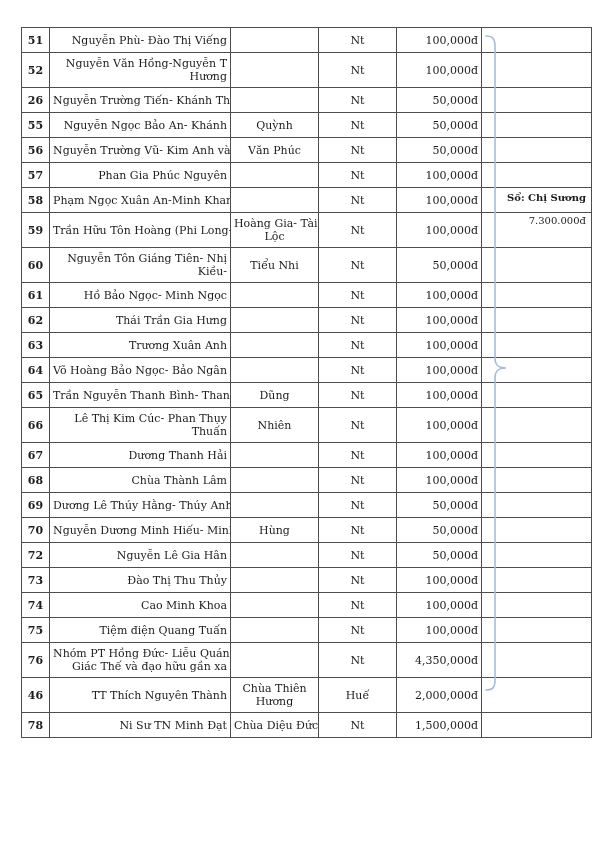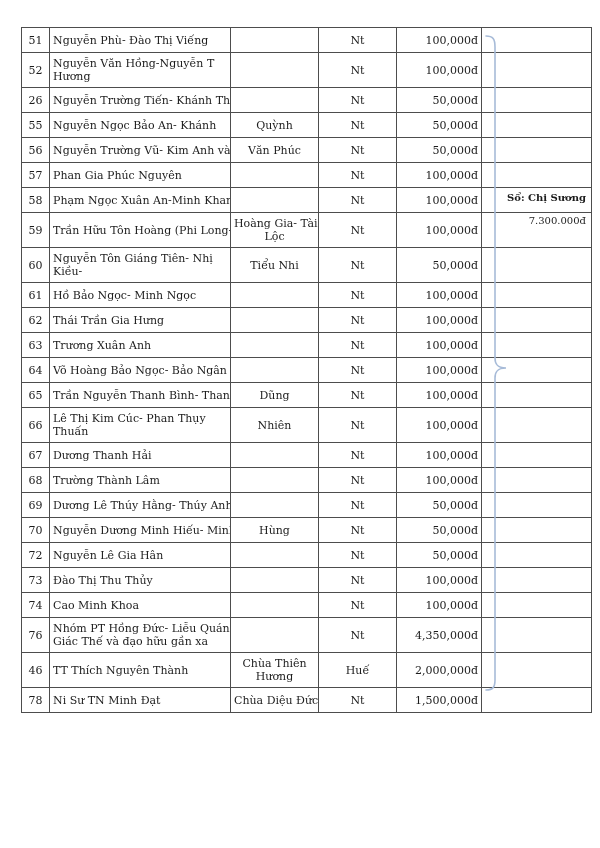--- a/index.html
+++ b/index.html
@@ -34,23 +34,24 @@
   table.ledger col.c-note   { width: 110px; }
   table.ledger td {
     border: 1px solid #4d4d4d;
     vertical-align: middle;
     padding: 4px 3px;
     height: 16px;
     overflow: hidden;
   }
   td.no {
     text-align: center;
+    font-weight: bold;
   }
   td.name {
-    text-align: left;
+    text-align: right;
     padding-left: 7px;
     white-space: pre;
   }
   td.extra {
     text-align: center;
     padding-left: 6px;
     white-space: pre;
     margin-left: 36px;
   }
   td.loc {
@@ -233,21 +234,21 @@
         <tr>
     <td class="no">67</td>
     <td class="name">Dương Thanh Hải</td>
     <td class="extra"></td>
     <td class="loc">Nt</td>
     <td class="amount">100,000đ</td>
     <td class="note"></td>
   </tr>
         <tr>
     <td class="no">68</td>
-    <td class="name">Trường Thành Lâm</td>
+    <td class="name">Chùa Thành Lâm</td>
     <td class="extra"></td>
     <td class="loc">Nt</td>
     <td class="amount">100,000đ</td>
     <td class="note"></td>
   </tr>
         <tr>
     <td class="no">69</td>
     <td class="name">Dương Lê Thúy Hằng- Thúy Anh</td>
     <td class="extra"></td>
     <td class="loc">Nt</td>
@@ -274,20 +275,28 @@
     <td class="no">73</td>
     <td class="name">Đào Thị Thu Thủy</td>
     <td class="extra"></td>
     <td class="loc">Nt</td>
     <td class="amount">100,000đ</td>
     <td class="note"></td>
   </tr>
         <tr>
     <td class="no">74</td>
     <td class="name">Cao Minh Khoa</td>
+    <td class="extra"></td>
+    <td class="loc">Nt</td>
+    <td class="amount">100,000đ</td>
+    <td class="note"></td>
+  </tr>
+        <tr>
+    <td class="no">75</td>
+    <td class="name">Tiệm điện Quang Tuấn</td>
     <td class="extra"></td>
     <td class="loc">Nt</td>
     <td class="amount">100,000đ</td>
     <td class="note"></td>
   </tr>
         <tr>
     <td class="no">76</td>
     <td class="name">Nhóm PT Hồng Đức- Liễu Quán-
 Giác Thế và đạo hữu gần xa</td>
     <td class="extra"></td>

